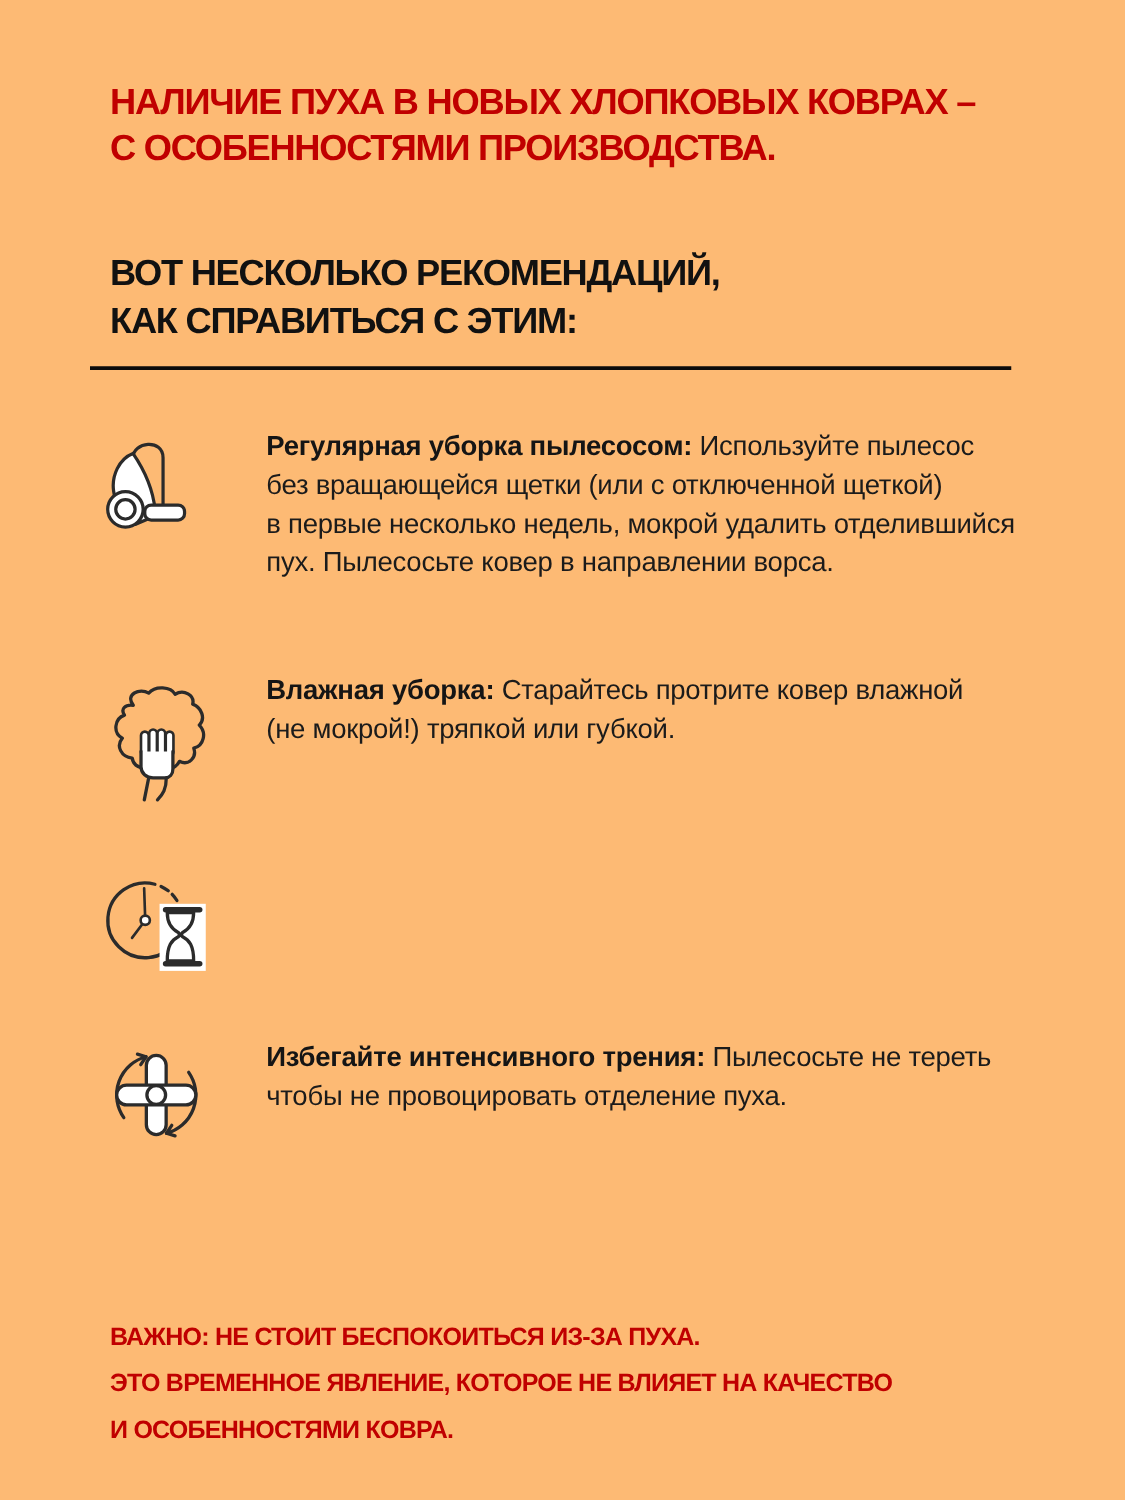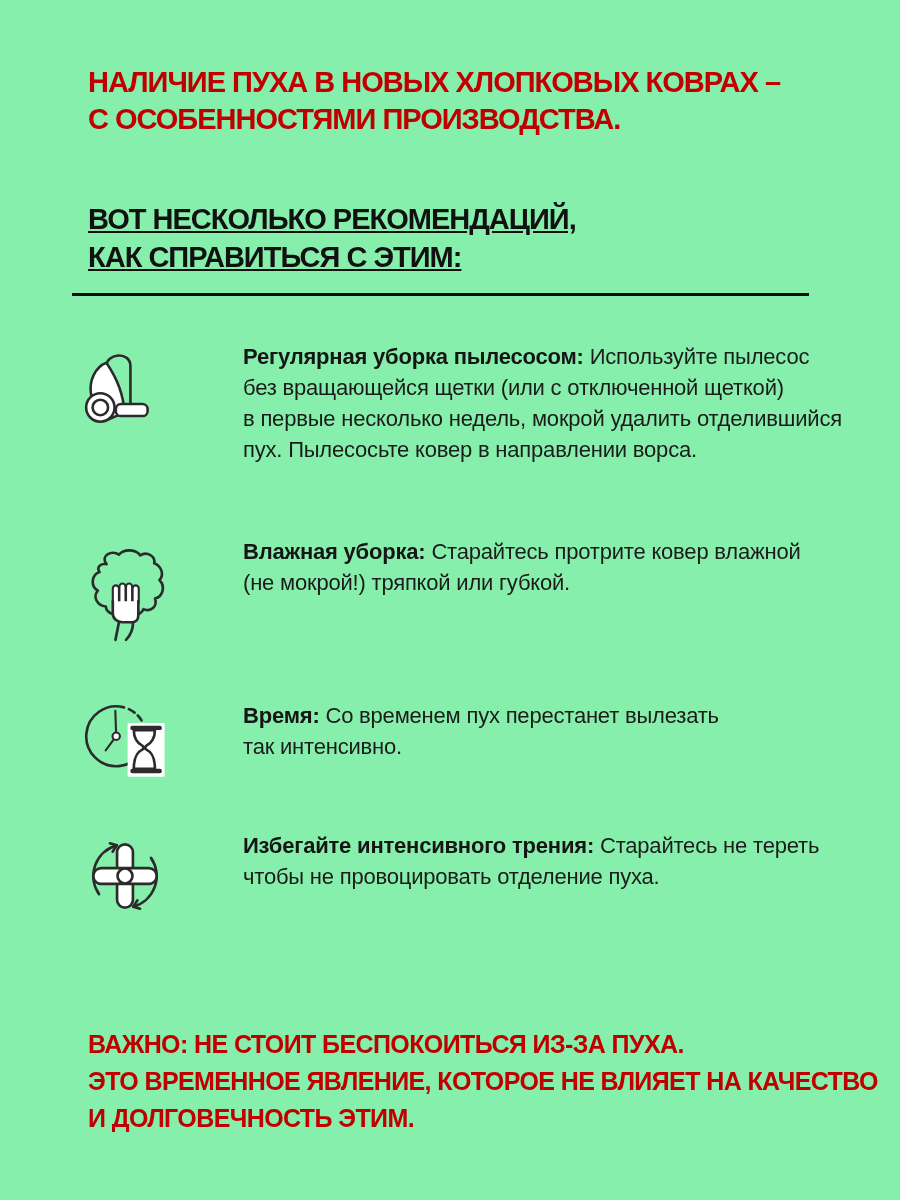--- a/index.html
+++ b/index.html
@@ -1,55 +1,54 @@
 <!DOCTYPE html>
 <html lang="ru"><head>
 <meta charset="utf-8">
 <style>
   html,body { margin:0; padding:0; background:#ffffff; }
   .page {
     position:relative;
     width:900px; height:1200px;
-    background:#86efac;
+    background:#fdba74;
     overflow:hidden;
     font-family:"Liberation Sans","DejaVu Sans",sans-serif;
   }
   .abs { position:absolute; }
 
   
   .heading {
     left:88px; top:64px;
     color:#c00000;
     font-weight:bold;
     font-size:29px; line-height:37px;
     letter-spacing:-1px;
   }
   .subheading {
     left:88px; top:200px;
     color:#111111;
     font-weight:bold;
     font-size:29px; line-height:38px;
     letter-spacing:-1px;
-    text-decoration:underline;
   }
   .h-line { white-space:nowrap; }
 
   .divider {
     left:72px; top:293px;
     width:737px; height:3px;
     background:#0b0b0b;
   }
 
   
   .sec-text {
     color:#1b1b1b;
     font-size:22px; line-height:31px;
     letter-spacing:-0.2px;
   }
-  .t-line { white-space:nowrap;margin-left:30px; }
+  .t-line { white-space:nowrap; }
   .lead { font-weight:bold; color:#151515; }
 
   .text1 { left:213px; top:341px; }
   .text2 { left:213px; top:536px; }
   .text3 { left:213px; top:700px; }
   .text4 { left:213px; top:830px; }
 
   .icon1 { left:84px; top:346px; width:86px; height:92px; }
   .icon2 { left:82px; top:541px; width:88px; height:108px; }
   .icon3 { left:81px; top:694px; width:88px; height:88px; }
@@ -62,24 +61,24 @@
     stroke-linecap:round;
     stroke-linejoin:round;
   }
   svg .wh { fill:#ffffff; }
   svg .solid { fill:#2b2b2b; stroke:none; }
   svg .mask { fill:#ffffff; stroke:none; }
   svg .thin { stroke-width:2.4; }
 
   
   .footer {
-    left:88px; top:1026px;
+    left:88px; top:1052px;
     color:#c00000;
     font-weight:bold;
-    font-size:25px; line-height:37px;
+    font-size:20px; line-height:37px;
     letter-spacing:-0.6px;
   }
 </style>
 </head>
 <body>
 
 <div class="page">
 
   <div class="abs heading">
     <div class="h-line">НАЛИЧИЕ ПУХА В НОВЫХ ХЛОПКОВЫХ КОВРАХ –</div>
@@ -127,38 +126,34 @@
     <path class="ln" d="M 54.4,17.2 A 34,34 0 0 1 60.9,21.2"></path>
     <path class="ln" d="M 64.5,24.4 A 34,34 0 0 1 68.8,30.0"></path>
     <path class="ln thin" d="M 40,48 L 39,19"></path>
     <path class="ln thin" d="M 40,48 L 28,64"></path>
     <circle class="ln wh thin" cx="40" cy="48" r="4.2"></circle>
     <rect class="mask" x="53" y="33" width="42" height="61"></rect>
     <path class="ln wh" d="M 60,41 C 60,51 64,56 70,59 C 71.2,59.8 71.2,62.2 70,63 C 64,66 60,71 60,85 L 84,85 C 84,71 80,66 74,63 C 72.8,62.2 72.8,59.8 74,59 C 80,56 84,51 84,41 Z"></path>
     <rect class="solid" x="56" y="36" width="36" height="5" rx="2.5"></rect>
     <rect class="solid" x="56" y="85" width="36" height="5" rx="2.5"></rect>
   </svg>
-  <div class="abs sec-text text3">
-    <div class="t-line"><b class="lead">Время:</b> <span>Со временем пух перестанет вылезать</span></div>
-    <div class="t-line">так интенсивно.</div>
-  </div>
 
   <svg class="abs icon4" viewBox="0 0 100 100" role="img" aria-label="rotating-fan-friction-icon">
     <path class="ln" d="M 20.5,70.6 A 36,36 0 0 1 40.7,15.2"></path>
     <path class="ln" d="M 32.9,12.9 L 40.7,15.2 L 35.9,22.4"></path>
     <path class="ln" d="M 79.5,29.4 A 36,36 0 0 1 59.3,84.8"></path>
     <path class="ln" d="M 67.1,87.1 L 59.3,84.8 L 64.1,77.6"></path>
     <rect class="ln wh" x="41" y="14" width="18" height="72" rx="9"></rect>
     <rect class="ln wh" x="14" y="41" width="72" height="18" rx="9"></rect>
     <circle class="ln wh" cx="50" cy="50" r="8.5"></circle>
   </svg>
   <div class="abs sec-text text4">
-    <div class="t-line"><b class="lead">Избегайте интенсивного трения:</b> <span>Старайтесь не тереть</span></div>
+    <div class="t-line"><b class="lead">Избегайте интенсивного трения:</b> <span>Пылесосьте не тереть</span></div>
     <div class="t-line">чтобы не провоцировать отделение пуха.</div>
   </div>
 
   <div class="abs footer">
     <div class="h-line">ВАЖНО: НЕ СТОИТ БЕСПОКОИТЬСЯ ИЗ-ЗА ПУХА.</div>
     <div class="h-line">ЭТО ВРЕМЕННОЕ ЯВЛЕНИЕ, КОТОРОЕ НЕ ВЛИЯЕТ НА КАЧЕСТВО</div>
-    <div class="h-line">И ДОЛГОВЕЧНОСТЬ ЭТИМ.</div>
+    <div class="h-line">И ОСОБЕННОСТЯМИ КОВРА.</div>
   </div>
 
 </div>
 
 </body></html>

